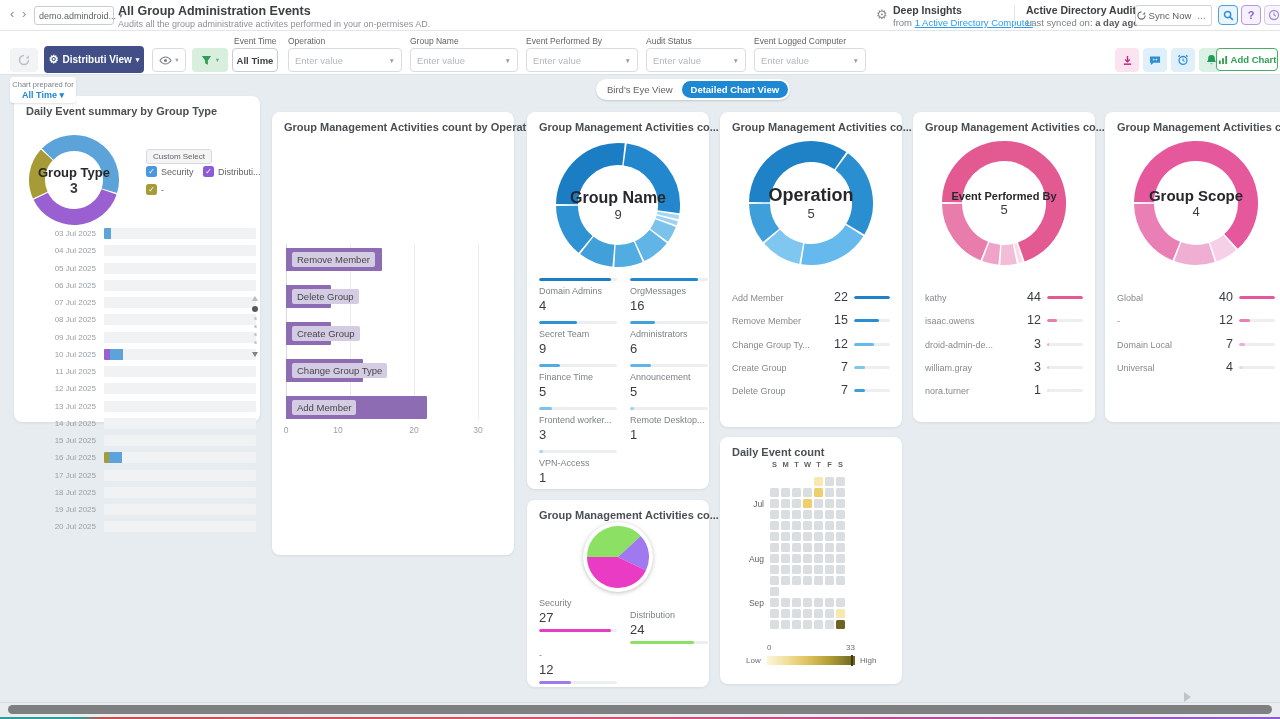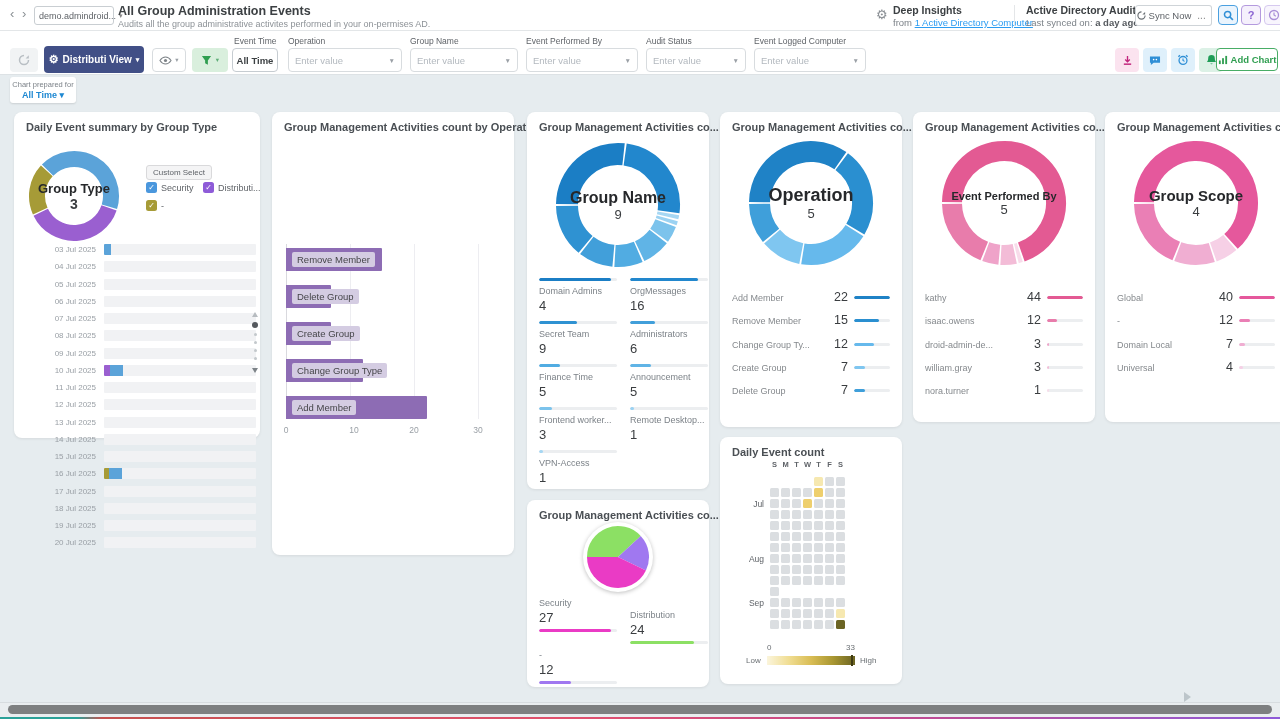--- a/index.html
+++ b/index.html
@@ -254,22 +254,26 @@
           <rect x="8" y="1" width="2" height="9" fill="#2f9e50"></rect>
         </svg>
       <span>Add Chart</span>
     </button>
   </div>
 
   <div class="chip">
     <div class="l1">Chart prepared for</div>
     <div class="l2">All Time ▾</div>
   </div>
-
-  <section class="card" style="left:14px;top:112px;width:246px;height:326px">
+  <div class="tabs" id="tabs">
+      <span class="tab">Bird's Eye View</span>
+      <span class="tab active">Detailed Chart View</span>
+    </div>
+
+  <section class="card" style="left:14px;top:96px;width:246px;height:326px">
     <h3 class="card-title">Daily Event summary by Group Type</h3>
     <div class="donut-wrap" style="left:14px;top:38px;width:92px;height:92px"><svg width="92" height="92">
           <path d="M 12.23 61.11 A 37 37 0 0 1 18.80 20.92" stroke="#a69b37" stroke-width="16" fill="none"></path>
           <path d="M 19.60 20.08 A 37 37 0 0 1 81.39 56.79" stroke="#5ba3d9" stroke-width="16" fill="none"></path>
           <path d="M 81.03 57.90 A 37 37 0 0 1 12.72 62.16" stroke="#9a5fd0" stroke-width="16" fill="none"></path>
         </svg>
       <div class="d-center">
         <div class="d-t" style="font-size:13px">Group Type</div>
         <div class="d-v" style="font-size:14px;font-weight:bold">3</div>
       </div>
@@ -381,21 +385,21 @@
       <span style="width:0;height:0;border-left:3.5px solid transparent;border-right:3.5px solid transparent;border-top:5px solid #7d8388;margin-top:3px"></span>
     </div>
   </section>
 
   <section class="card" style="left:272px;top:112px;width:242px;height:443px">
     <h3 class="card-title">Group Management Activities count by Operation</h3>
     <div id="hbar-plot" class="abs" style="left:0;top:0;width:242px;height:443px">
         <div class="axisline" style="left: 14px; top: 132px; height: 175px;"></div>
         <span class="xtick" style="left: 14px; top: 313px;">0</span>
         <div class="gridline" style="left: 78px; top: 132px; height: 175px;"></div>
-        <span class="xtick" style="left: 82px; top: 313px;">10</span>
+        <span class="xtick" style="left: 66px; top: 313px;">10</span>
         <div class="gridline" style="left: 142px; top: 132px; height: 175px;"></div>
         <span class="xtick" style="left: 142px; top: 313px;">20</span>
         <div class="gridline" style="left: 206px; top: 132px; height: 175px;"></div>
         <span class="xtick" style="left: 206px; top: 313px;">30</span>
         <div class="hbar" style="left: 14px; top: 136px; width: 96px; height: 23px; background: rgb(141, 108, 180);"></div>
         <span class="hbar-chip" style="left: 20px; top: 140px;">Remove Member</span>
         <div class="hbar" style="left: 14px; top: 173px; width: 44.8px; height: 23px; background: rgb(141, 108, 180);"></div>
         <span class="hbar-chip" style="left: 20px; top: 177px;">Delete Group</span>
         <div class="hbar" style="left: 14px; top: 210px; width: 44.8px; height: 23px; background: rgb(141, 108, 180);"></div>
         <span class="hbar-chip" style="left: 20px; top: 214px;">Create Group</span>

